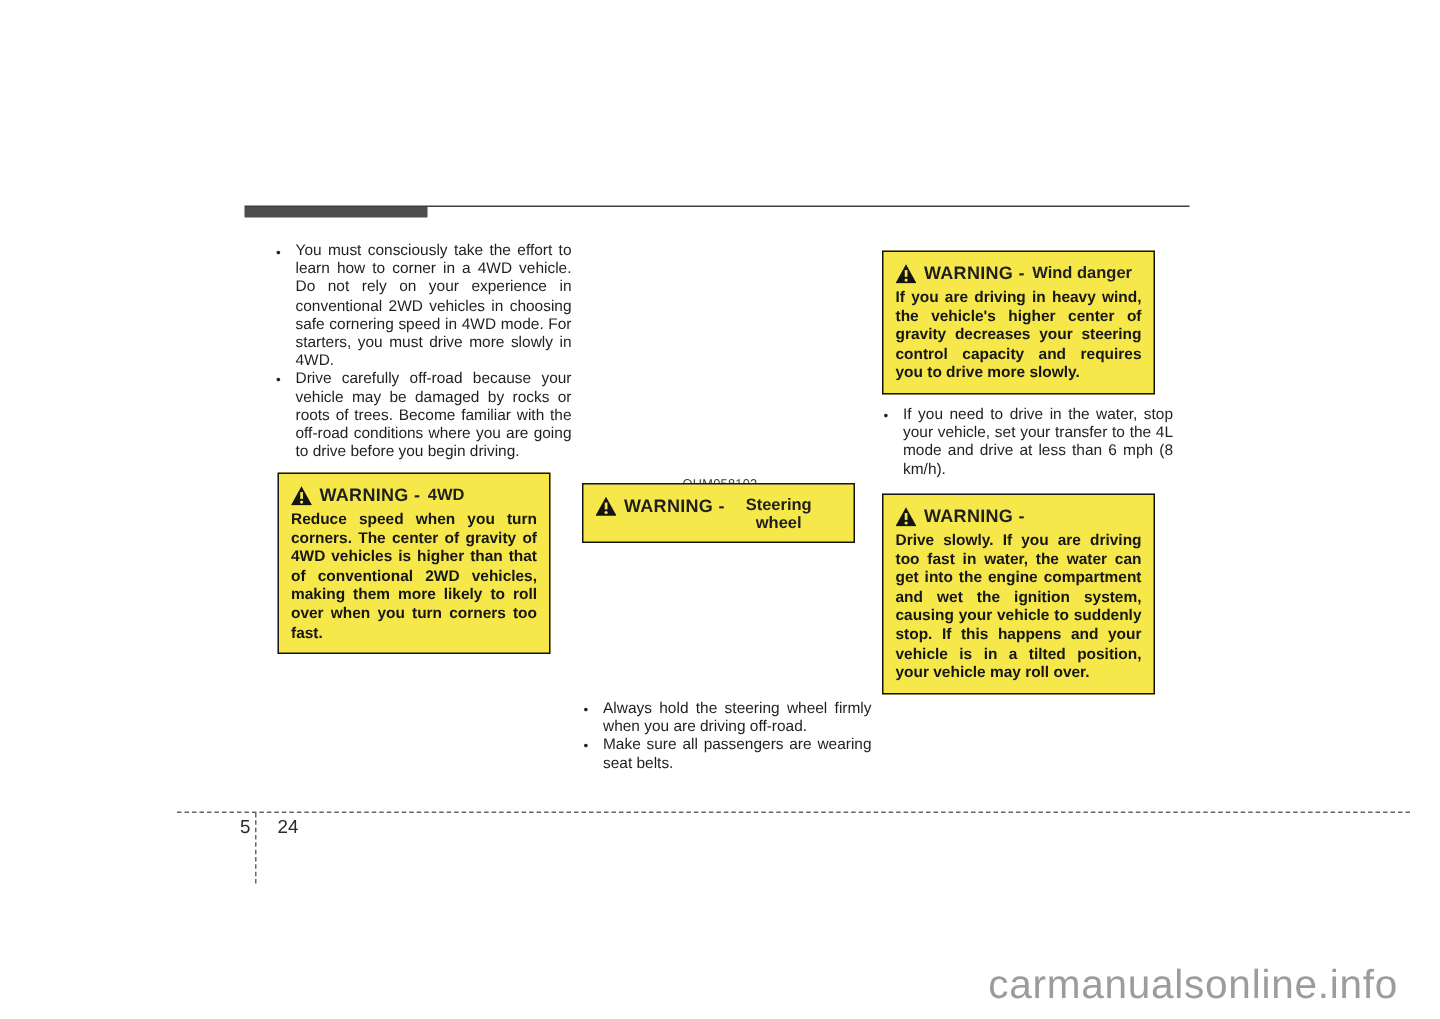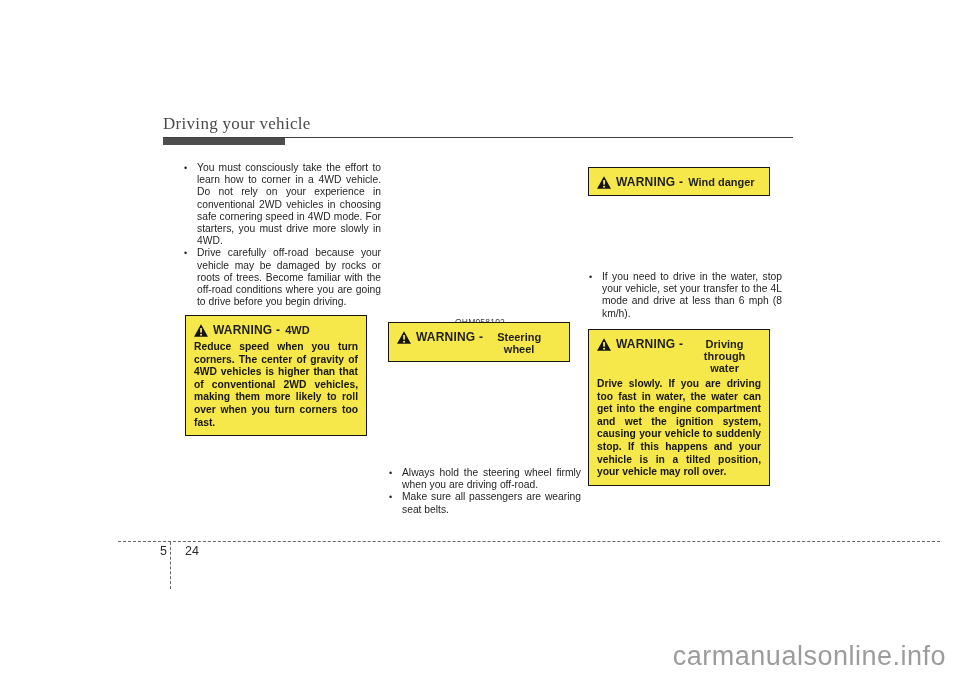--- a/index.html
+++ b/index.html
@@ -78,30 +78,29 @@
   }
   .footer-chapter{
     position:absolute;left:138px;top:544px;width:29px;
     text-align:right;font-size:12.5px;color:#2a2a2a;
   }
   .footer-page{
     position:absolute;left:185px;top:544px;
     font-size:12.5px;color:#2a2a2a;
   }
   .watermark{
-    position:absolute;right:14px;top:641px;
+    position:absolute;right:28px;top:641px;
     font-size:27px;color:var(--watermark);letter-spacing:.5px;
   }
 </style>
 </head>
 <body>
 
 <div class="page">
 
-  <div class="page-title">Driving your vehicle</div>
   <div class="title-rule-thin"></div>
   <div class="title-rule-thick"></div>
 
   <div class="bullets" style="left:184px;top:162px;width:197px;">
     <div class="bullet">
       <span class="marker">•</span>
       <span class="btxt">You must consciously take the effort to learn how to corner in a 4WD vehicle. Do not rely on your experience in conventional 2WD vehicles in choosing safe cornering speed in 4WD mode. For starters, you must drive more slowly in 4WD.</span>
     </div>
     <div class="bullet">
       <span class="marker">•</span>
@@ -150,38 +149,38 @@
   <div class="warnbox" style="left:588px;top:167px;width:182px;">
     <div class="warnhead">
       <svg class="warnicon" width="14" height="13" viewBox="0 0 20 18">
         <path class="tri" d="M10 0 L20 18 H0 Z"></path>
         <rect class="excl" x="8.8" y="5.5" width="2.6" height="6.5"></rect>
         <circle class="excl" cx="10.1" cy="15" r="1.5"></circle>
       </svg>
       <span class="warnlabel">WARNING -</span>
       <span class="warnsubject">Wind danger</span>
     </div>
+    <p class="warnbody">If you are driving in heavy wind, the vehicle's higher center of gravity decreases your steering control capacity and requires you to drive more slowly.</p>
   </div>
 
   <div class="bullets" style="left:589px;top:271px;width:193px;">
     <div class="bullet">
       <span class="marker">•</span>
       <span class="btxt">If you need to drive in the water, stop your vehicle, set your transfer to the 4L mode and drive at less than 6 mph (8 km/h).</span>
     </div>
   </div>
 
   <div class="warnbox" style="left:588px;top:329px;width:182px;">
     <div class="warnhead">
       <svg class="warnicon" width="14" height="13" viewBox="0 0 20 18">
         <path class="tri" d="M10 0 L20 18 H0 Z"></path>
         <rect class="excl" x="8.8" y="5.5" width="2.6" height="6.5"></rect>
         <circle class="excl" cx="10.1" cy="15" r="1.5"></circle>
       </svg>
       <span class="warnlabel">WARNING -</span>
-      <span class="warnsubject subject-wrap-water">Driving through water</span>
     </div>
     <p class="warnbody">Drive slowly. If you are driving too fast in water, the water can get into the engine compartment and wet the ignition system, causing your vehicle to suddenly stop. If this happens and your vehicle is in a tilted position, your vehicle may roll over.</p>
   </div>
 
   <div class="footer-rule"></div>
   <div class="footer-divider"></div>
   <div class="footer-chapter">5</div>
   <div class="footer-page">24</div>
   <div class="watermark">carmanualsonline.info</div>
 

